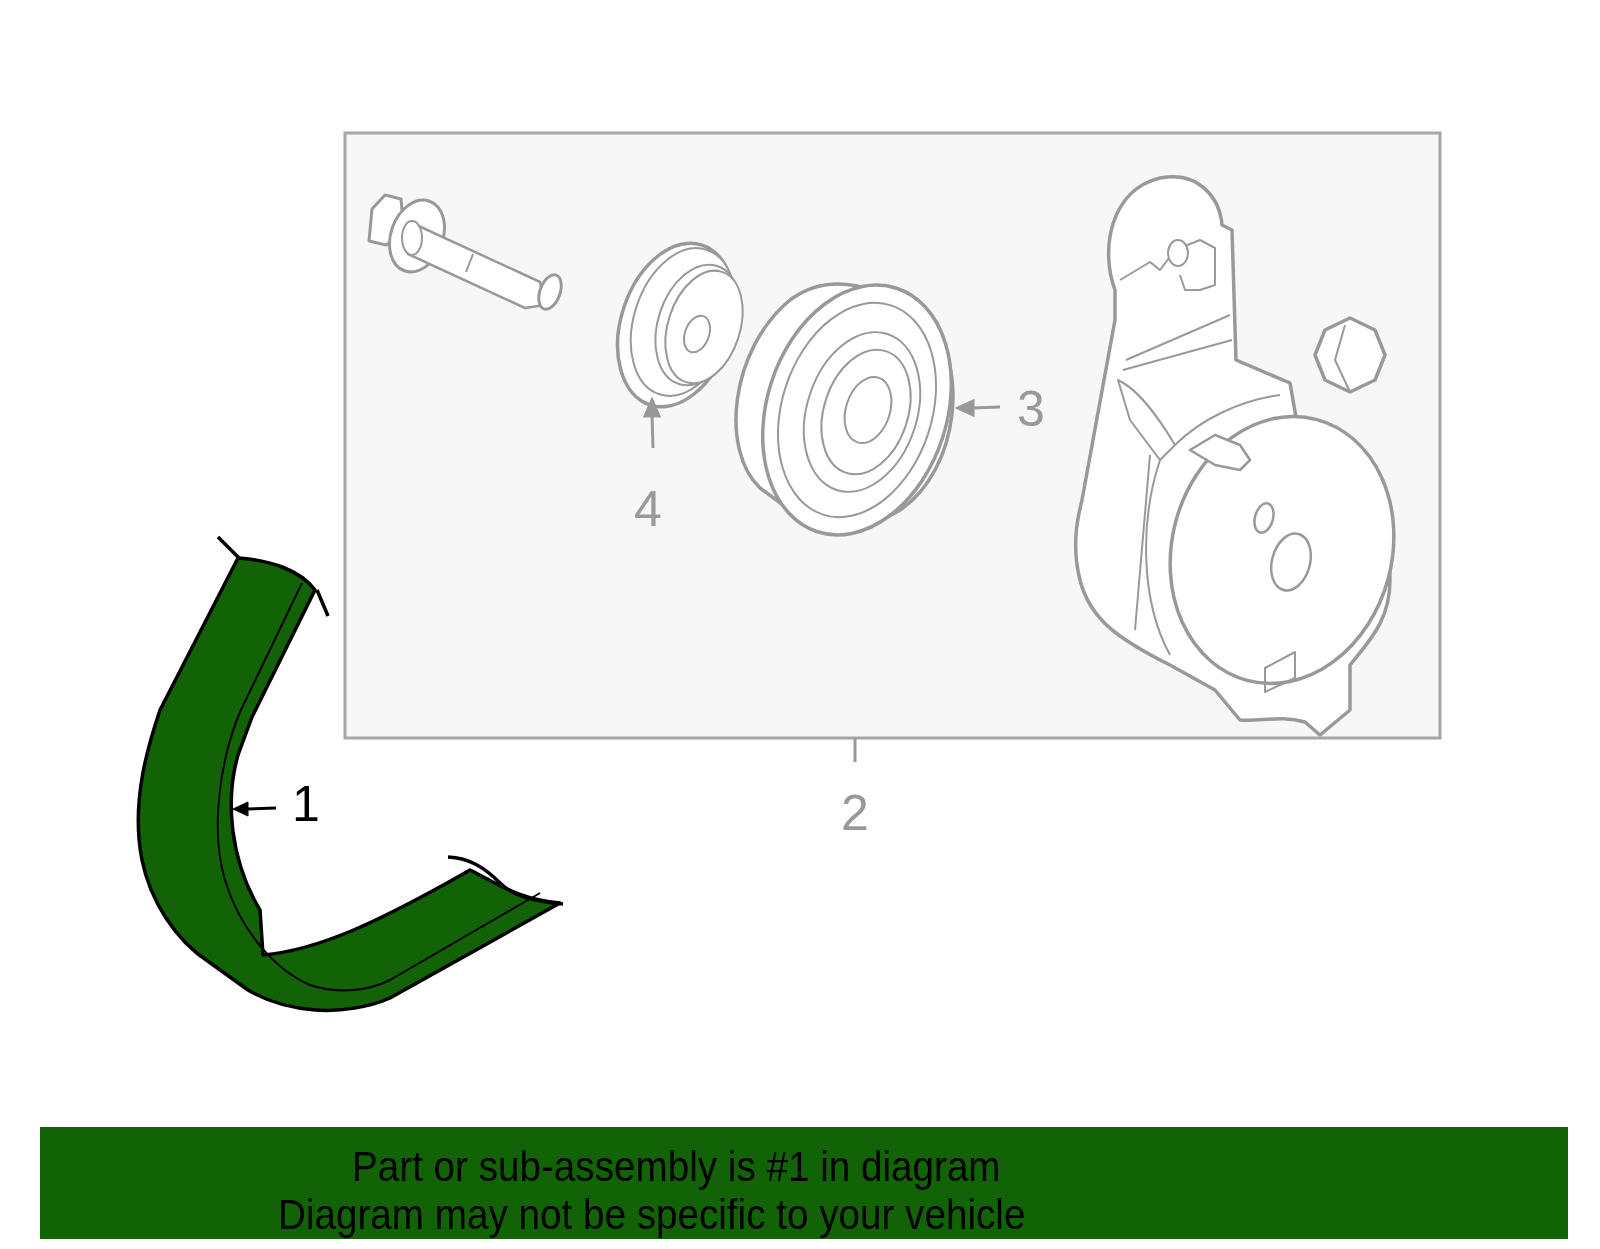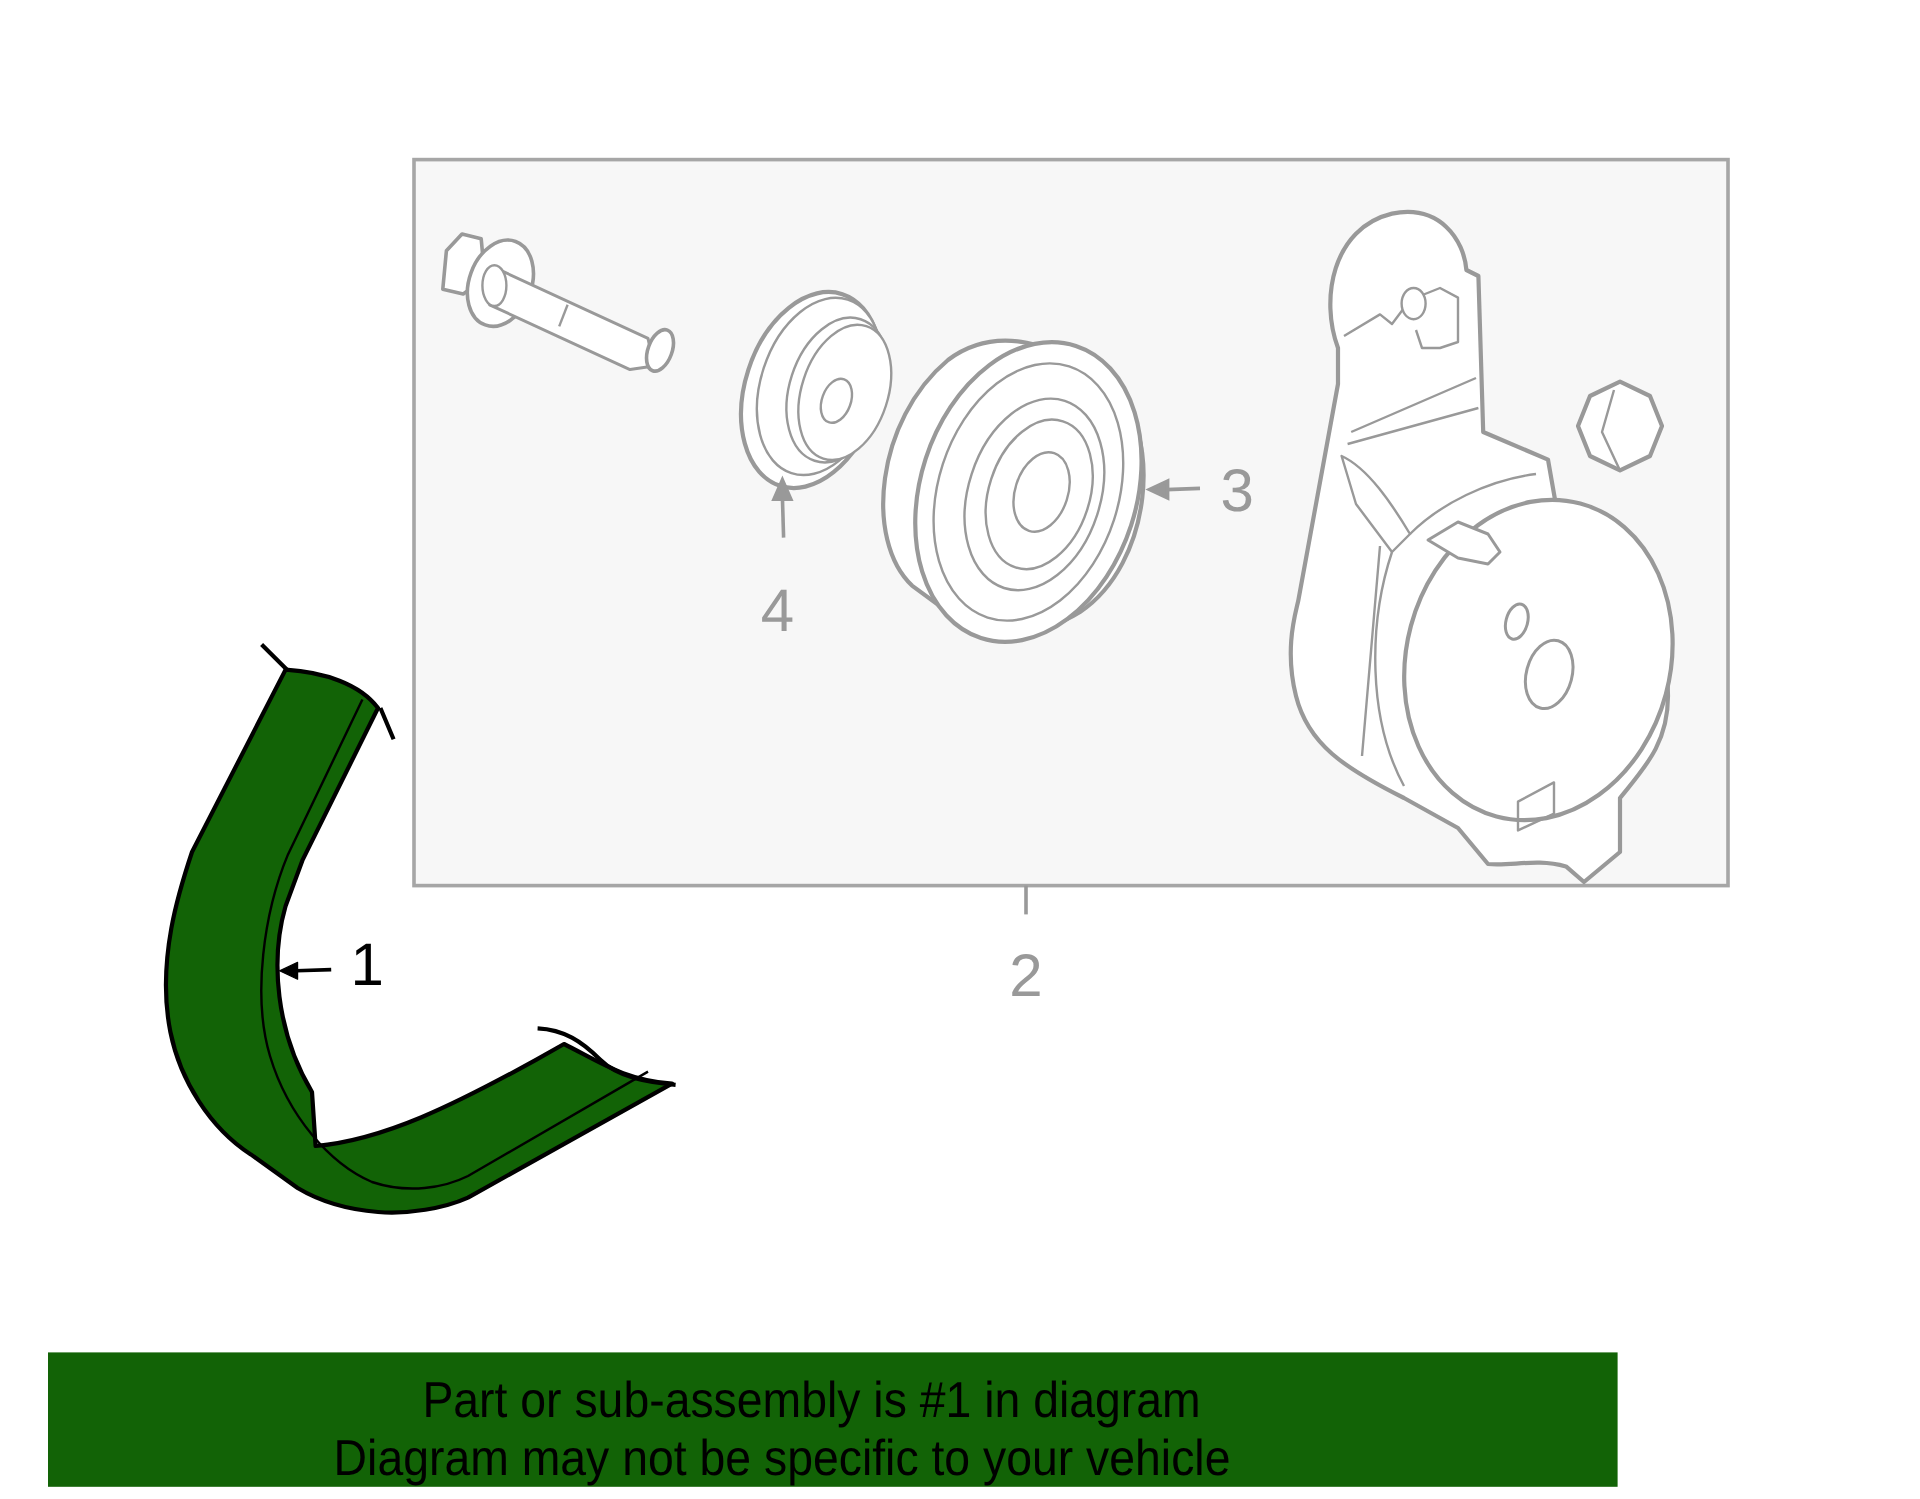--- a/index.html
+++ b/index.html
@@ -1,18 +1,18 @@
 <!DOCTYPE html>
 <html><head>
 <meta charset="utf-8">
 <style>
   html, body { margin:0; padding:0; background:#ffffff; }
   body { width:1600px; height:1249px; position:relative; overflow:hidden; font-family:"Liberation Sans", sans-serif; }
   #diagram { position:absolute; left:0; top:0; width:1600px; height:1249px; }
-  .banner { position:absolute; left:40px; top:1127px; width:1308px; height:112px; background:#126306; text-align:center; color:#000; }
+  .banner { position:absolute; left:40px; top:1127px; width:1528px; height:112px; background:#126306; text-align:center; color:#000; }
   .banner-line { position:absolute; font-size:42px; line-height:44px; white-space:nowrap; transform:scaleX(0.92); transform-origin:left center; }
   .line1 { left:312px; top:18px; }
   .line2 { left:238px; top:66px; }
   .callout { position:absolute; font-size:50px; color:#999999; }
   .callout-1 { color:#000000; }
 </style>
 </head>
 <body>
 
 <svg id="diagram" viewBox="0 0 1600 1249" xmlns="http://www.w3.org/2000/svg">

